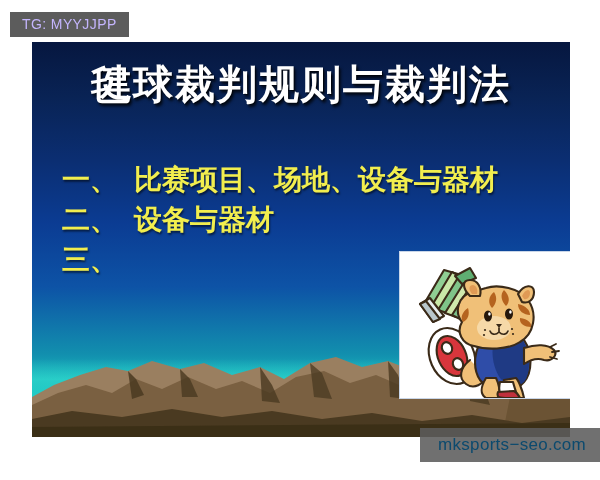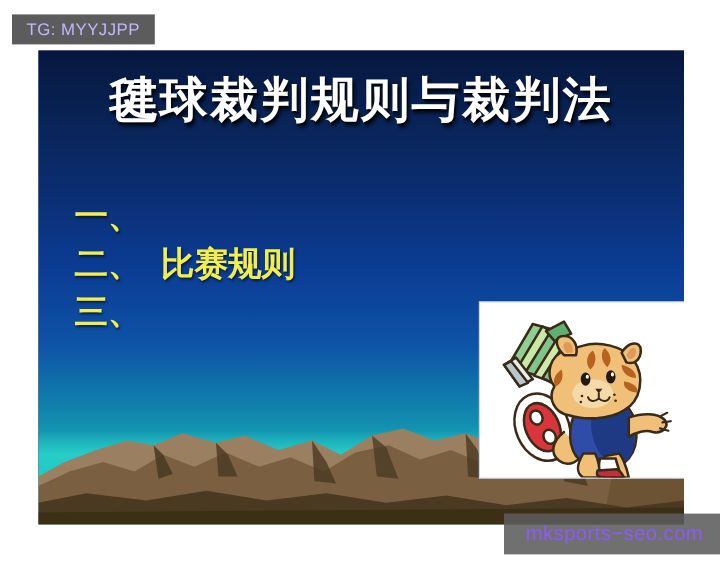--- a/index.html
+++ b/index.html
@@ -117,21 +117,21 @@
     font-size: 14px;
     letter-spacing: .4px;
     padding: 5px 12px 6px 12px;
     line-height: 1;
     white-space: nowrap;
   }
   #watermark {
     position: absolute;
     right: 0; bottom: 18px;
     background: rgba(92,92,92,.88);
-    color: #8b5cf6;
+    color: #0c4a6e;
     font-size: 17px;
     letter-spacing: .3px;
     padding: 8px 14px 9px 18px;
     line-height: 1;
     white-space: nowrap;
   }
 </style>
 </head>
 <body>
 
@@ -164,24 +164,25 @@
                L440,88 L490,96 L538,90 L538,110 L0,110 Z" fill="#4a3a21"></path>
       <path d="M0,100 L538,96 L538,110 L0,110 Z" fill="#3b2f16"></path>
     </svg>
   </div>
 
   <div id="title">毽球裁判规则与裁判法</div>
 
   <div id="bullets">
     <div class="bullet-row">
       <span class="bullet-num">一、</span>
+      <span class="bullet-text">比赛项目、场地、设备与器材</span>
     </div>
     <div class="bullet-row">
       <span class="bullet-num">二、</span>
-      <span class="bullet-text">比赛规则</span>
+      <span class="bullet-text">设备与器材</span>
     </div>
     <div class="bullet-row">
       <span class="bullet-num">三、</span>
     </div>
   </div>
 
   <div id="picture-box">
     <div id="mascot">
       <svg viewBox="0 0 170 146">
         <g stroke="#3a2a18" stroke-width="2.1" stroke-linejoin="round" stroke-linecap="round">

